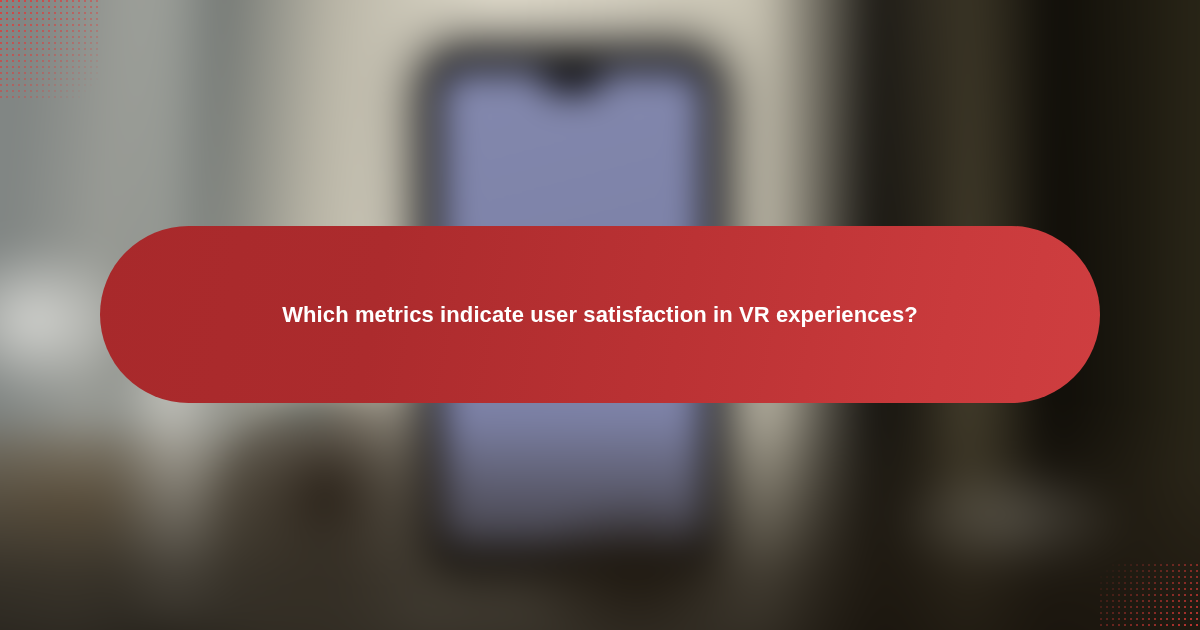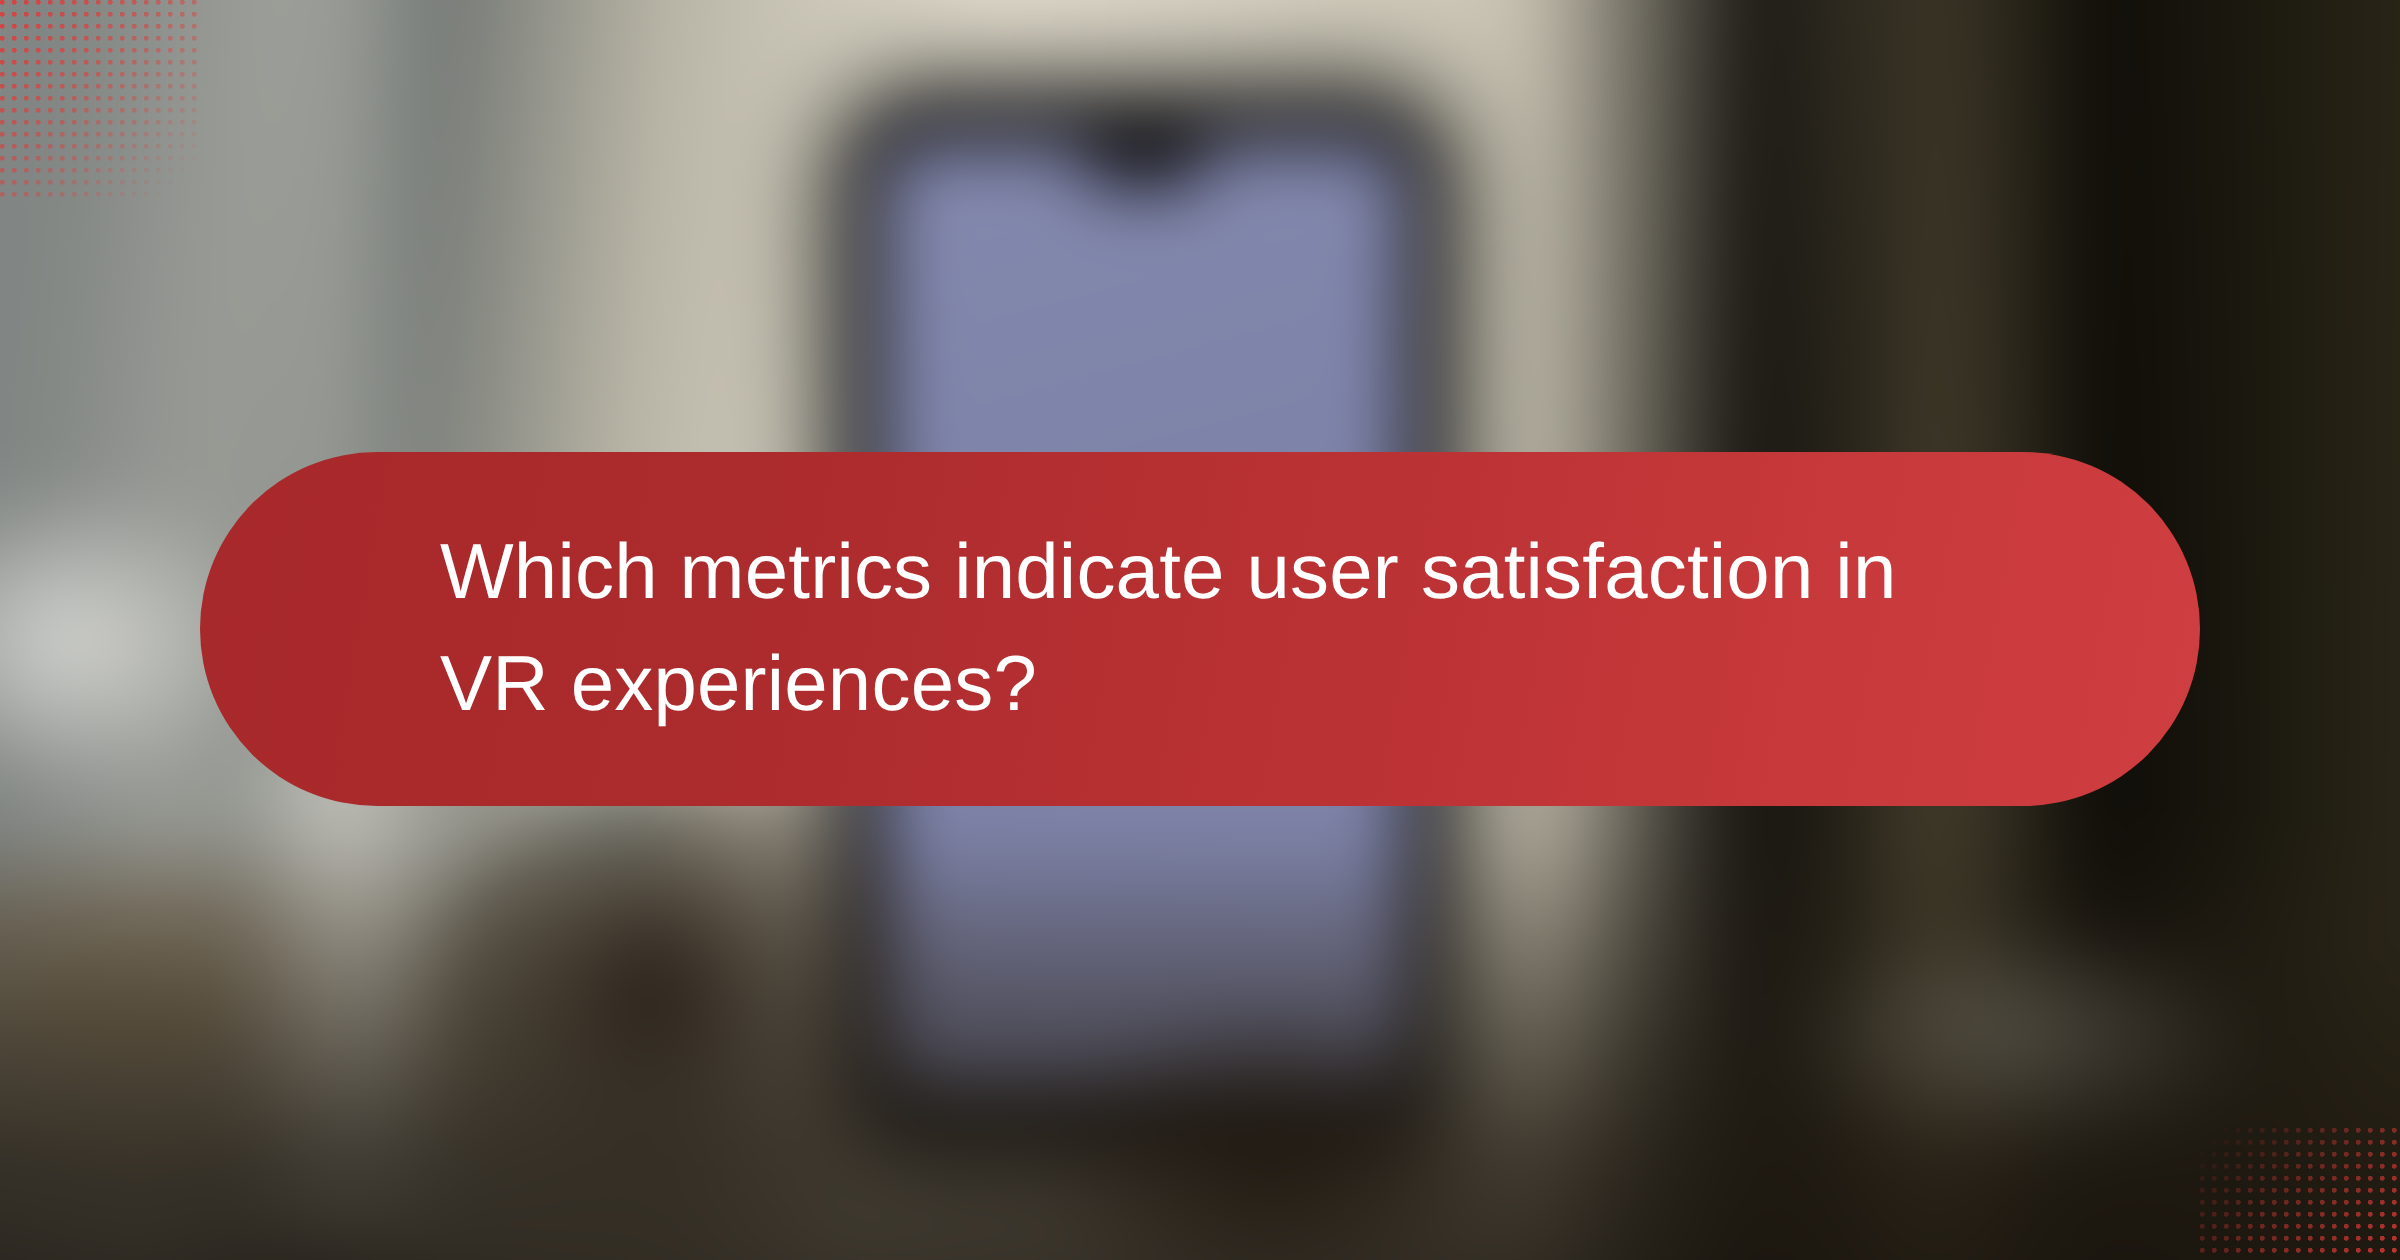--- a/index.html
+++ b/index.html
@@ -185,24 +185,24 @@
     border-radius: 89px;
     background: linear-gradient(100deg, #a8292b 0%, #ac2b2d 28%, #bb3234 58%, #c93a3c 84%, #cf3e40 100%);
     display: flex;
     align-items: center;
     justify-content: center;
     box-sizing: border-box;
     padding: 0 110px;
   }
   .banner-text {
     color: #ffffff;
-    font-size: 39px;
+    font-size: 22px;
     line-height: 56px;
-    font-weight: 400;
-    text-align: left;
+    font-weight: 700;
+    text-align: right;
     letter-spacing: 0.1px;
     max-width: 760px;
   }
 </style>
 </head>
 <body>
 
 <div id="canvas">
 
   <div class="bg-layer">

